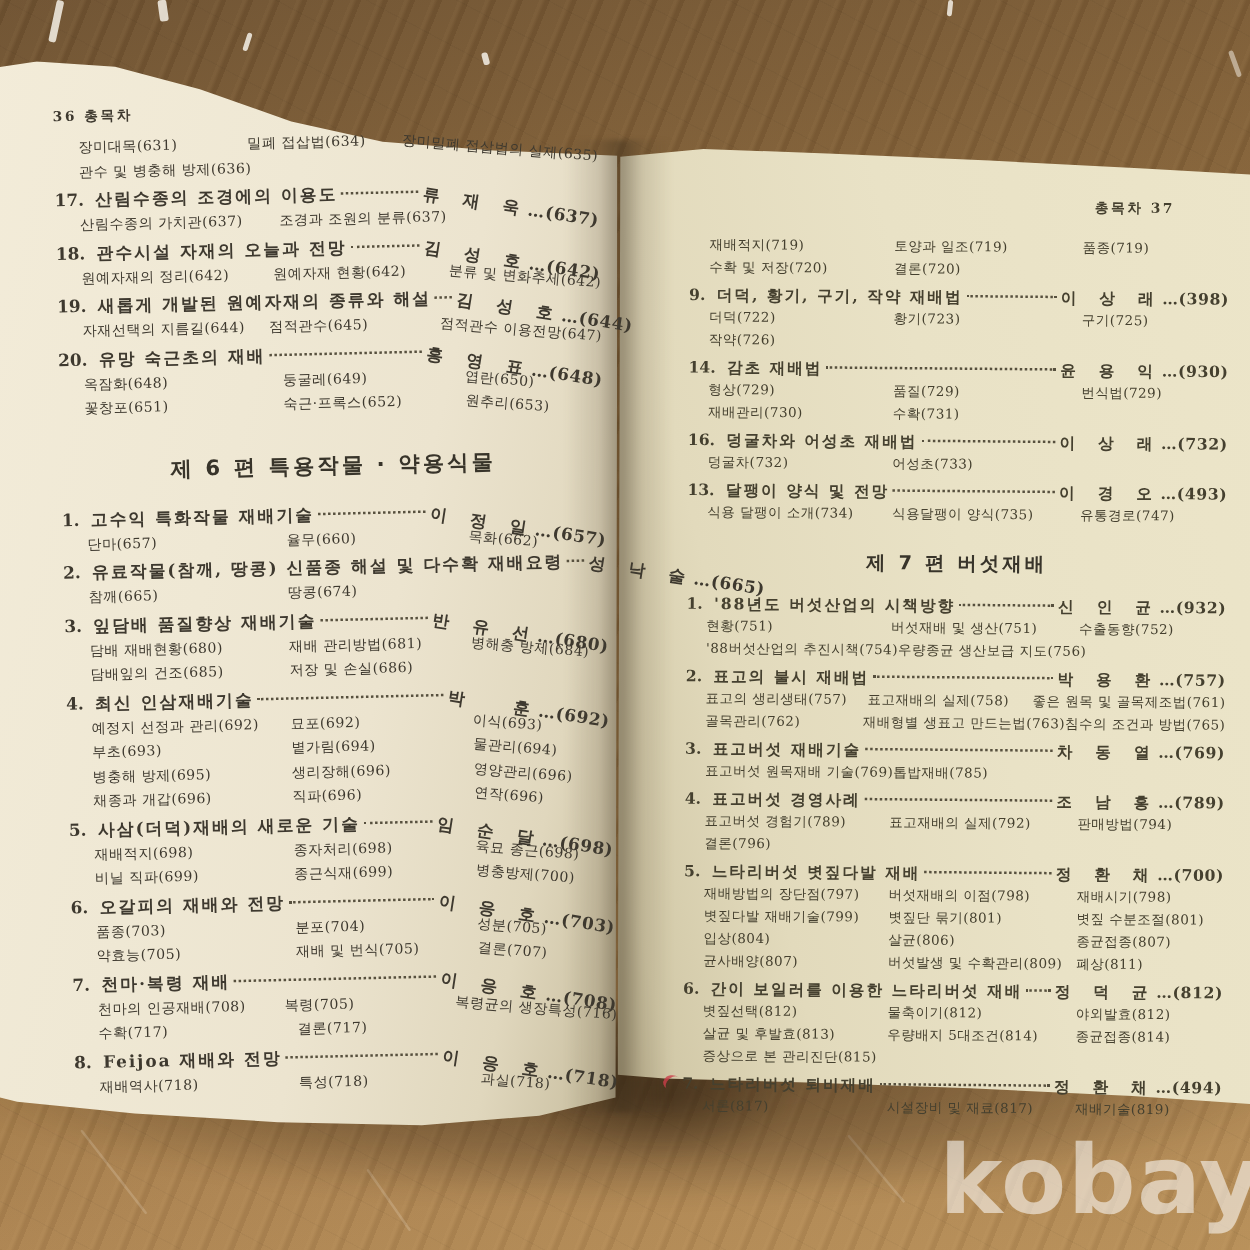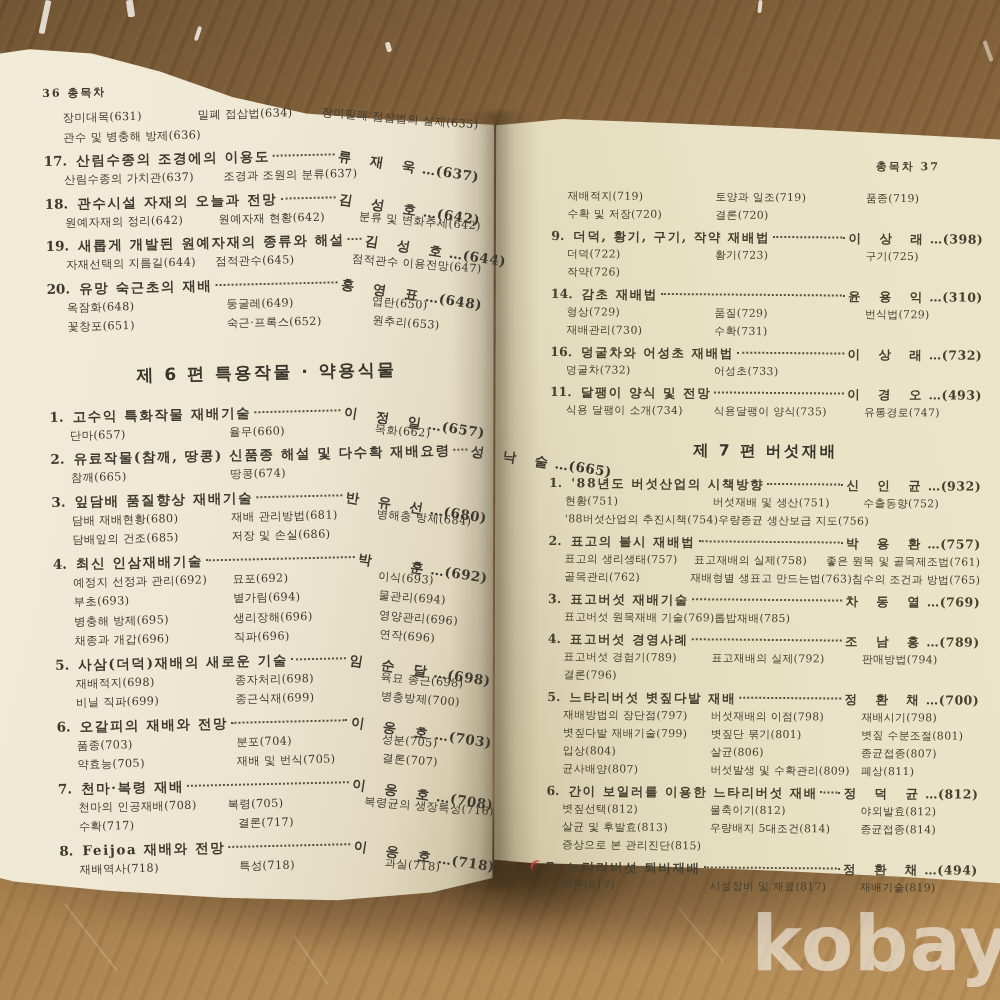--- a/index.html
+++ b/index.html
@@ -318,21 +318,21 @@
       </div>
       <div class="toc-sub-row">
         <span class="sub-cell">작약(726)</span>
         <span class="sub-cell"></span>
         <span class="sub-cell"></span>
       </div>
       <div class="toc-entry">
         <span class="num">14.</span>
         <span class="title">감초 재배법</span>
         <span class="leader"></span>
-        <span class="tail"><span class="author">윤 용 익</span><span class="pg">…(310)</span></span>
+        <span class="tail"><span class="author">윤 용 익</span><span class="pg">…(930)</span></span>
       </div>
       <div class="toc-sub-row">
         <span class="sub-cell">형상(729)</span>
         <span class="sub-cell">품질(729)</span>
         <span class="sub-cell">번식법(729)</span>
       </div>
       <div class="toc-sub-row">
         <span class="sub-cell">재배관리(730)</span>
         <span class="sub-cell">수확(731)</span>
         <span class="sub-cell"></span>
@@ -342,21 +342,21 @@
         <span class="title">덩굴차와 어성초 재배법</span>
         <span class="leader"></span>
         <span class="tail"><span class="author">이 상 래</span><span class="pg">…(732)</span></span>
       </div>
       <div class="toc-sub-row">
         <span class="sub-cell">덩굴차(732)</span>
         <span class="sub-cell">어성초(733)</span>
         <span class="sub-cell"></span>
       </div>
       <div class="toc-entry">
-        <span class="num">11.</span>
+        <span class="num">13.</span>
         <span class="title">달팽이 양식 및 전망</span>
         <span class="leader"></span>
         <span class="tail"><span class="author">이 경 오</span><span class="pg">…(493)</span></span>
       </div>
       <div class="toc-sub-row">
         <span class="sub-cell">식용 달팽이 소개(734)</span>
         <span class="sub-cell">식용달팽이 양식(735)</span>
         <span class="sub-cell">유통경로(747)</span>
       </div>
       <div class="section-title">제 7 편   버섯재배</div>

